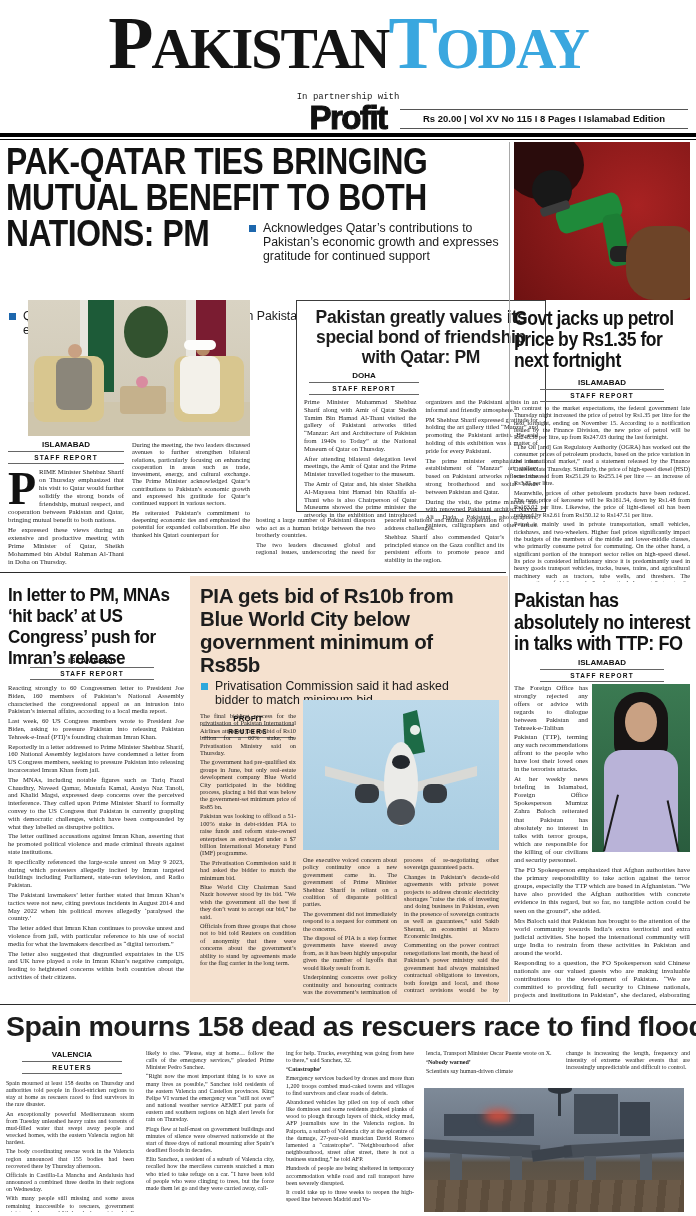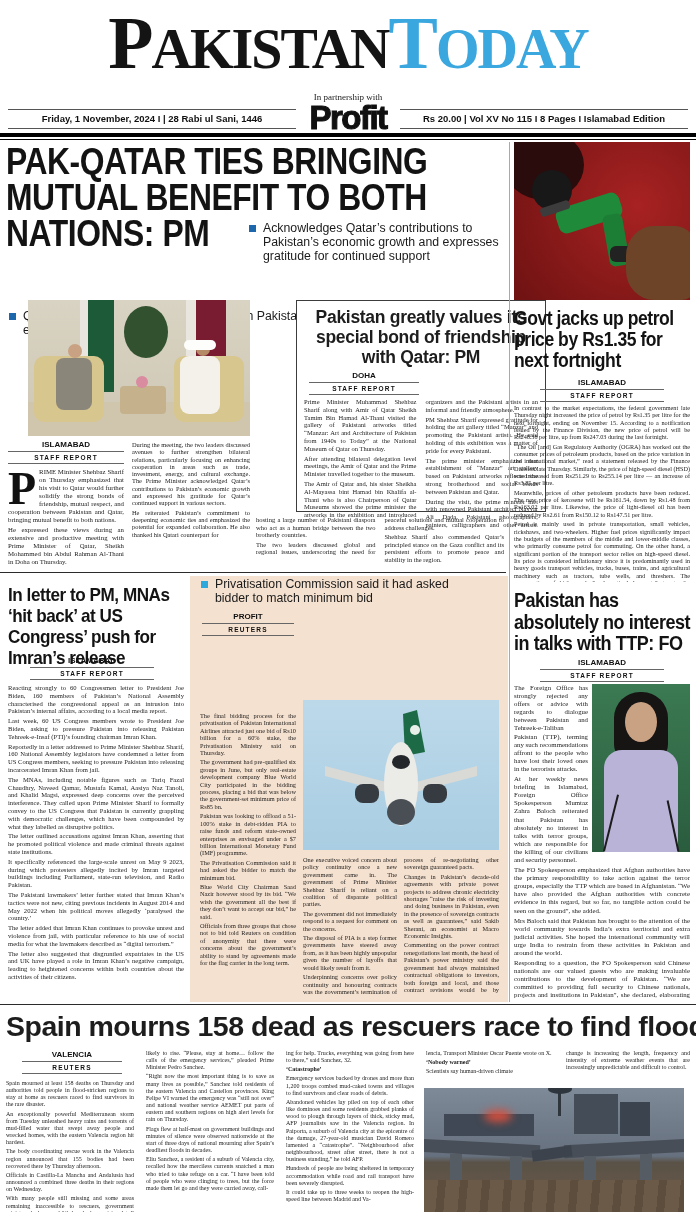--- a/index.html
+++ b/index.html
@@ -7,21 +7,21 @@
         font-family:"Liberation Serif",serif;color:#1c1c1c;}
   .abs{position:absolute;}
   
   .mast-title{position:absolute;top:0px;left:0;width:100%;text-align:center;
               font-family:"Liberation Serif",serif;font-weight:700;letter-spacing:-2px;white-space:nowrap;}
   .mast-title .cap{font-size:74px;line-height:86px;}
   .mast-title .sm{font-size:56px;}
   .mast-black{color:#141414;}
   .mast-blue{color:#3aa7df;}
   .partner-line{position:absolute;top:92px;left:0;width:100%;text-align:center;
-                font-family:Liberation Serif, serif;font-size:9px;color:#222;}
+                font-family:Liberation Mono, monospace;font-size:9px;color:#222;}
   .partner-name{position:absolute;top:99px;left:0;width:100%;text-align:center;
                 font-family:"Liberation Sans",sans-serif;font-weight:700;font-size:33px;letter-spacing:-1.5px;
                 color:#101010;-webkit-text-stroke:1.1px #101010;}
   .issue-box{position:absolute;top:109px;height:18px;border-top:1px solid #555;border-bottom:1px solid #555;
              font-family:"Liberation Sans",sans-serif;font-weight:700;font-size:9.5px;line-height:17px;
              text-align:center;color:#111;}
   .issue-left{left:8px;width:288px;}
   .issue-right{left:400px;width:288px;}
   .mast-rule{position:absolute;top:133px;left:0;width:696px;height:4px;background:#000;}
   .mast-rule2{position:absolute;top:139px;left:0;width:696px;height:1px;background:#000;}
@@ -53,21 +53,20 @@
 </head>
 <body>
 
 <div class="page">
 
   <div class="mast-title">
     <span class="mast-black"><span class="cap">P</span><span class="sm">AKISTAN</span></span><span class="mast-blue"><span class="cap">T</span><span class="sm">ODAY</span></span>
   </div>
   <div class="partner-line">In partnership with</div>
   <div class="partner-name">Profit</div>
-  <div class="issue-box issue-left">Friday, 1 November, 2024 I | 28 Rabi ul Sani, 1446</div>
   <div class="issue-box issue-right">Rs 20.00 | Vol XV No 115 I 8 Pages I Islamabad Edition</div>
   <div class="mast-rule"></div>
   <div class="mast-rule2"></div>
 
   <div class="abs hl-black" style="left:6px;top:144px;width:582px;font-size:37px;line-height:36px;">PAK-QATAR TIES BRINGING MUTUAL BENEFIT TO BOTH NATIONS: PM</div>
 
   <div class="abs bullet" style="left:248px;top:222px;width:258px;font-size:12.3px;">Acknowledges Qatar’s contributions to Pakistan’s economic growth and expresses gratitude for continued support</div>
   <div class="abs bullet" style="left:8px;top:268px;width:486px;font-size:12.3px;">Qatari PM stresses strengthening ties with Pakistan is in line with Qatar’s vision for economic growth and regional stability</div>
 
   <div class="photo" style="left:28px;top:300px;width:222px;height:136px;background:linear-gradient(#d9d3c3,#cec7b4);">
@@ -196,20 +195,21 @@
         <p>The MNAs, including notable figures such as Tariq Fazal Chaudhry, Naveed Qamar, Mustafa Kamal, Aasiya Naz Tanoli, and Khalid Magsi, expressed deep concerns over the perceived interference. They called upon Prime Minister Sharif to formally convey to the US Congress that Pakistan is currently grappling with democratic challenges, which have been compounded by what they labelled as disruptive politics.</p>
         <p>The letter outlined accusations against Imran Khan, asserting that he promoted political violence and made criminal threats against state institutions.</p>
         <p>It specifically referenced the large-scale unrest on May 9 2023, during which protesters allegedly incited by Imran targeted buildings including Parliament, state-run television, and Radio Pakistan.</p>
         <p>The Pakistani lawmakers’ letter further stated that Imran Khan’s tactics were not new, citing previous incidents in August 2014 and May 2022 when his political moves allegedly ‘paralysed the country.’</p>
         <p>The letter added that Imran Khan continues to provoke unrest and violence from jail, with particular reference to his use of social media for what the lawmakers described as “digital terrorism.”</p>
         <p>The letter also suggested that disgruntled expatriates in the US and UK have played a role in Imran Khan’s negative campaign, leading to heightened concerns within both countries about the activities of their citizens.</p>
       </div>
   </div>
 
   <div class="pia-panel" style="left:190px;top:576px;width:318px;height:426px;">
+    <div class="hl-round" style="margin:8px 10px 4px 10px;font-size:20.5px;line-height:23px;letter-spacing:-0.3px;">PIA gets bid of Rs10b from Blue World City below government minimum of Rs85b</div>
     <div class="bullet cyan" style="margin:2px 10px 6px 10px;font-size:12.3px;width:250px;">Privatisation Commission said it had asked bidder to match minimum bid</div>
     <div class="dateline" style="width:92px;margin:0 0 4px 12px;">
       <div class="dl-city">PROFIT</div>
       <div class="dl-src">REUTERS</div>
     </div>
     <div class="abs body-serif" style="left:10px;top:136px;width:96px;height:282px;font-size:6.3px;line-height:7.4px;">
         <div>
           <p>The final bidding process for the privatisation of Pakistan International Airlines attracted just one bid of Rs10 billion for a 60% stake, the Privatisation Ministry said on Thursday.</p>
           <p>The government had pre-qualified six groups in June, but only real-estate development company Blue World City participated in the bidding process, placing a bid that was below the government-set minimum price of Rs85 bn.</p>
           <p>Pakistan was looking to offload a 51-100% stake in debt-ridden PIA to raise funds and reform state-owned enterprises as envisaged under a $7 billion International Monetary Fund (IMF) programme.</p>

